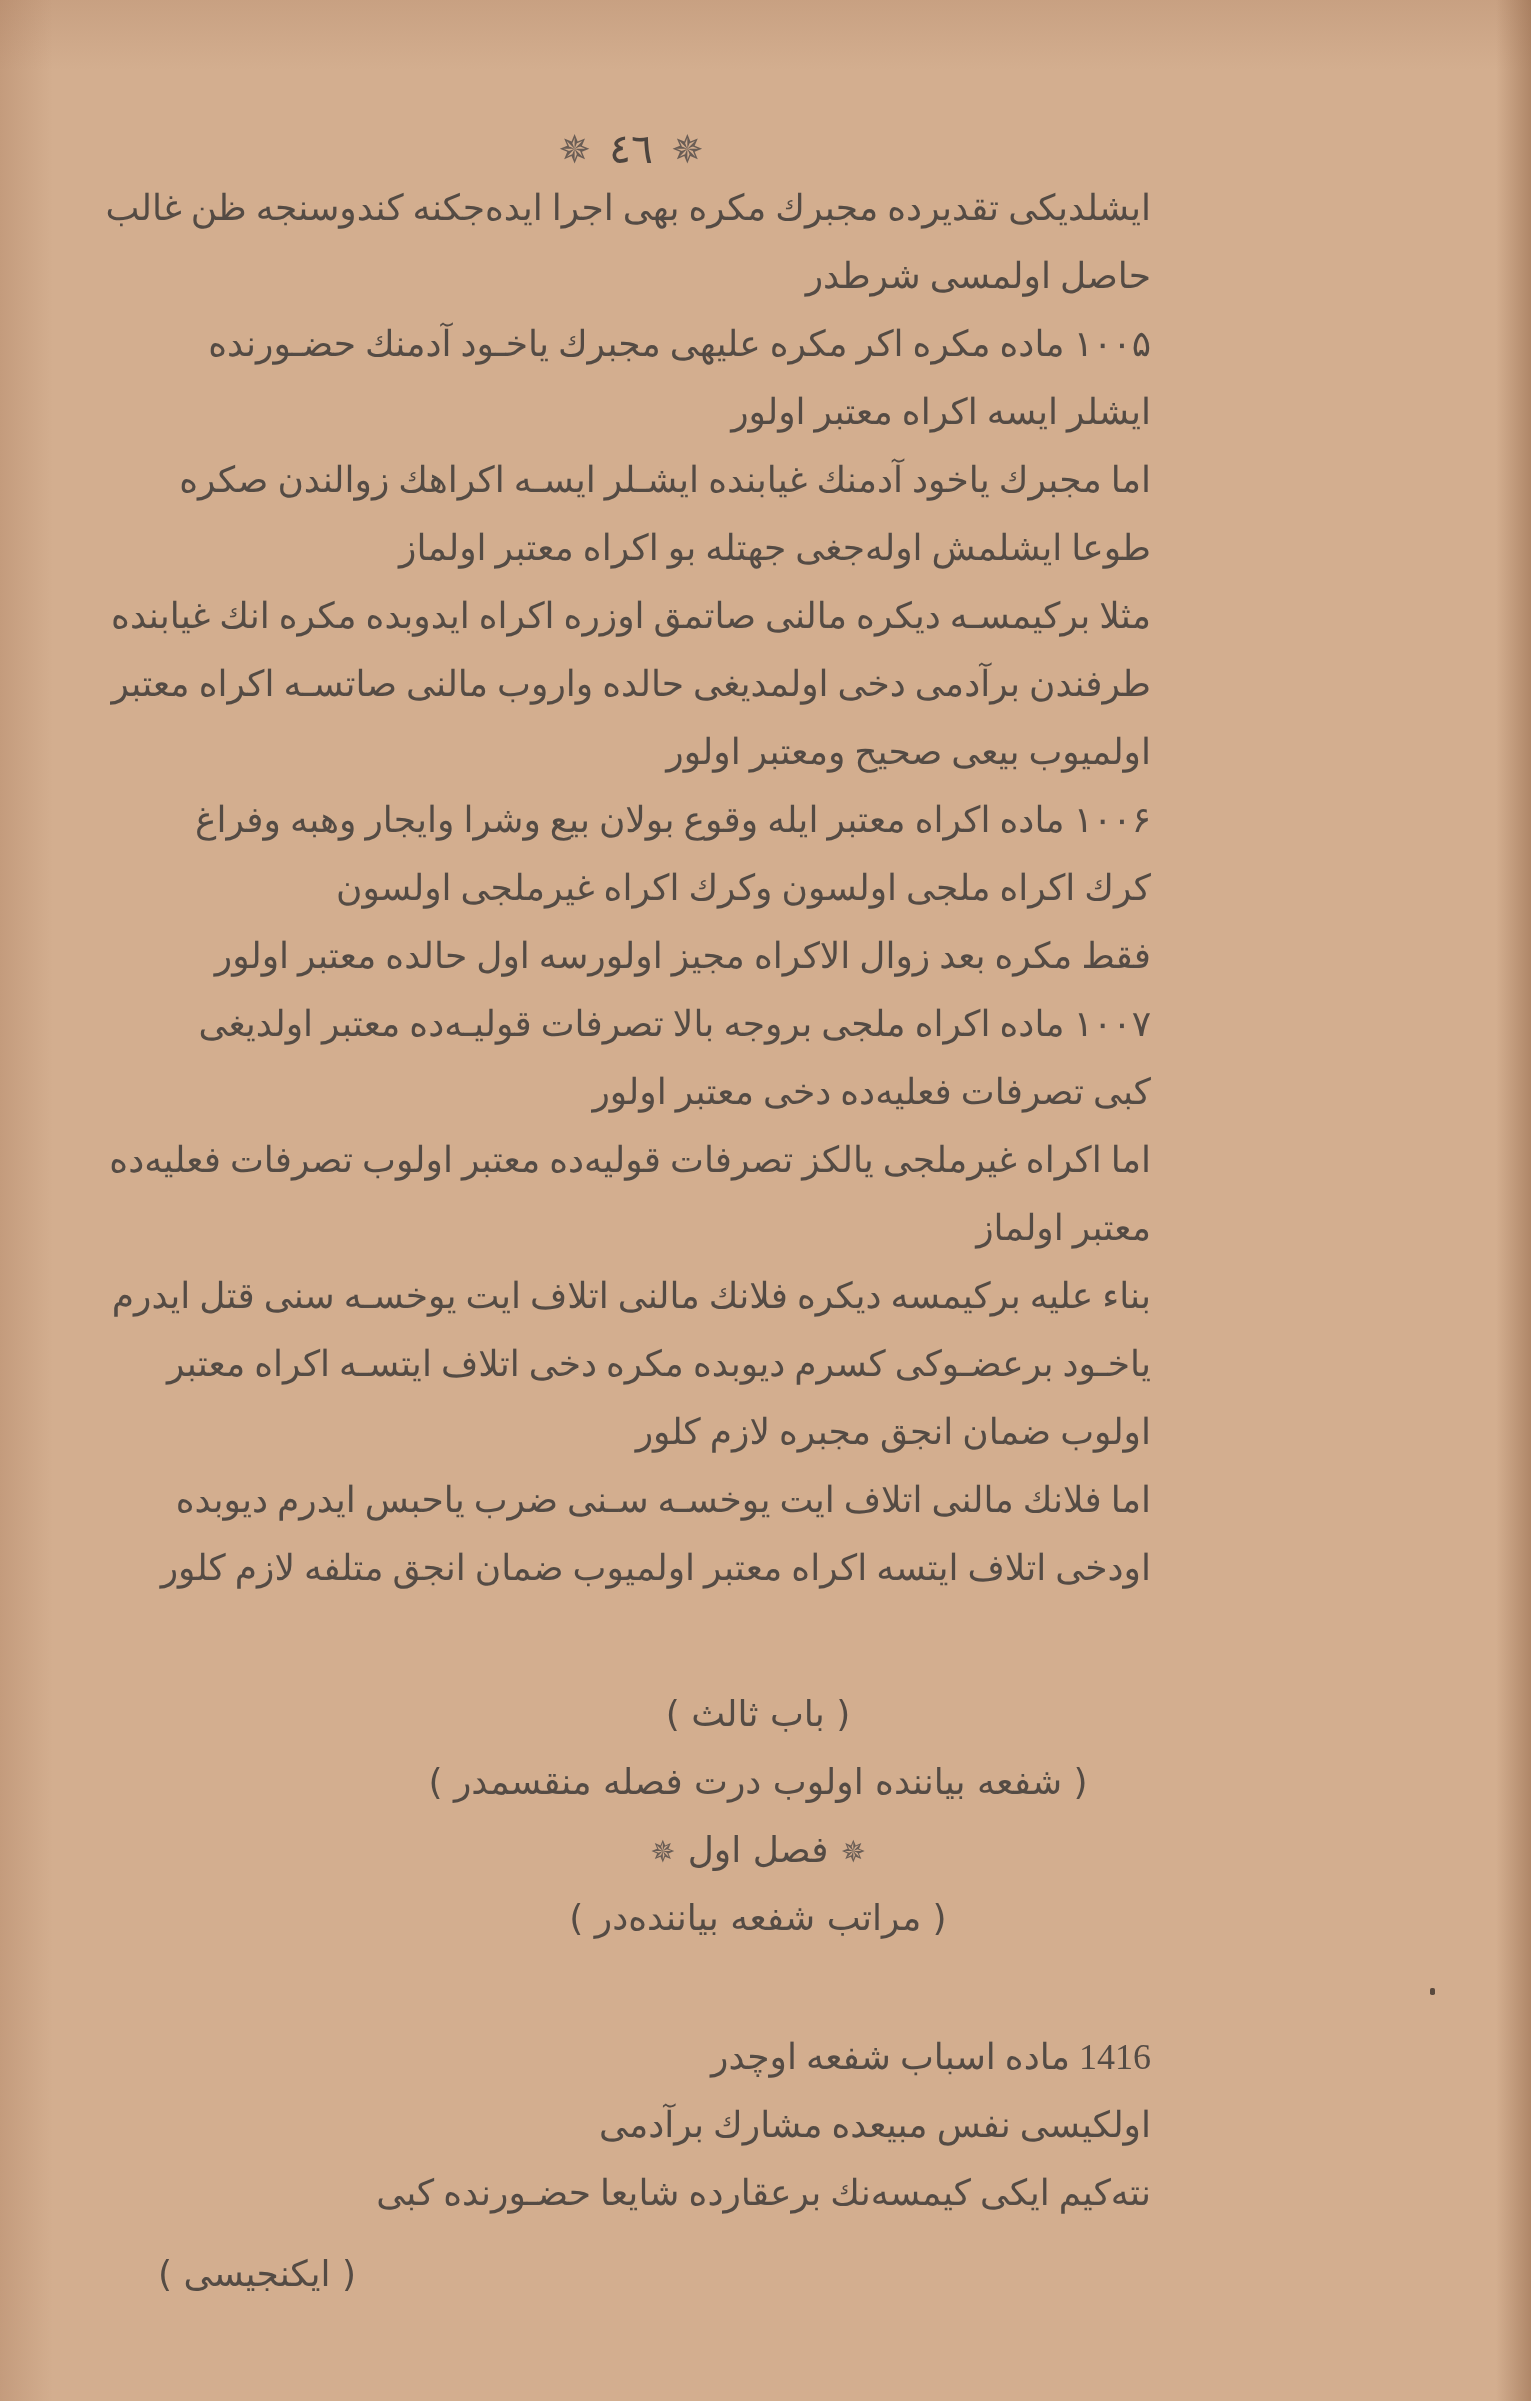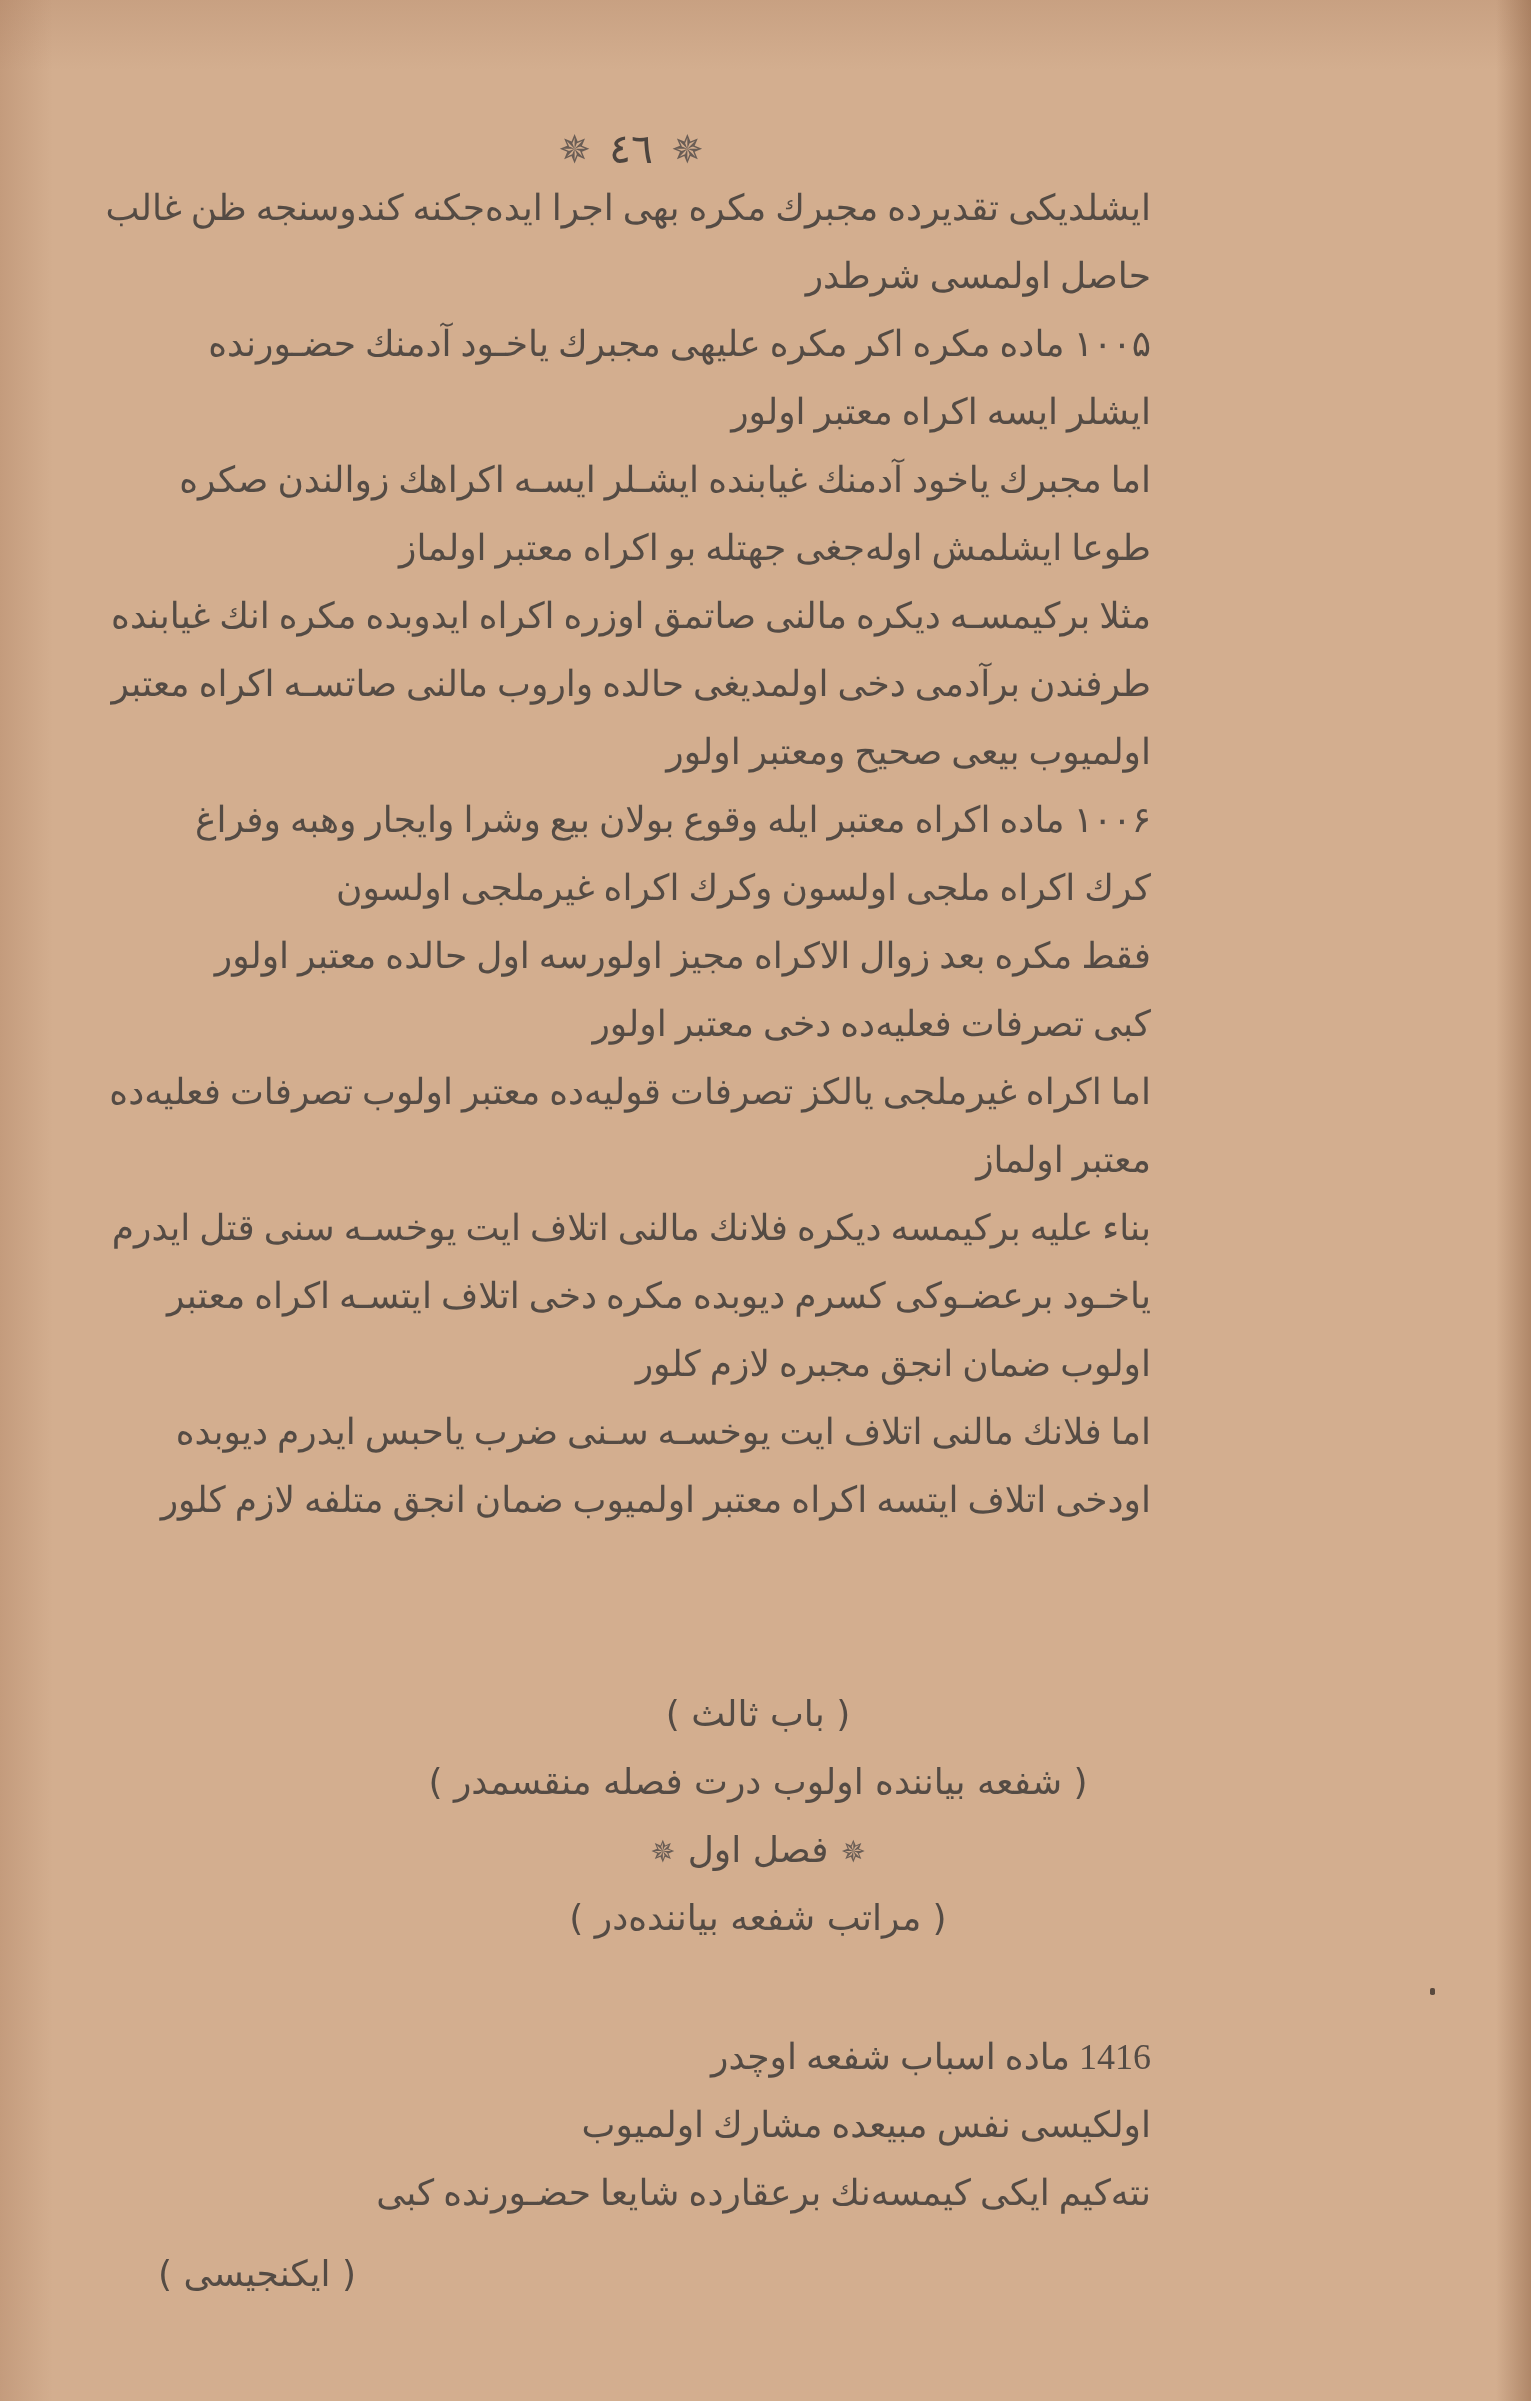--- a/index.html
+++ b/index.html
@@ -116,20 +116,21 @@
     <span class="line">۱۰۰۵ ماده     مكره اکر مكره علیهی مجبرك یاخـود آدمنك حضـورنده</span>
     <span class="line">ایشلر ایسه اکراه معتبر اولور</span>
     <span class="line">اما مجبرك یاخود آدمنك غیابنده ایشـلر ایسـه  اکراهك زوالندن صکره</span>
     <span class="line">طوعا ایشلمش اوله‌جغی جهتله بو اکراه معتبر اولماز</span>
     <span class="line">مثلا برکیمسـه دیکره مالنی صاتمق اوزره اکراه ایدوبده مكره انك غیابنده</span>
     <span class="line">طرفندن برآدمی دخی اولمدیغی حالده واروب مالنی صاتسـه  اکراه معتبر</span>
     <span class="line">اولمیوب بیعی صحیح ومعتبر اولور</span>
     <span class="line">۱۰۰۶ ماده     اکراه معتبر ایله وقوع بولان بیع وشرا وایجار وهبه وفراغ</span>
     <span class="line">کرك اکراه ملجی اولسون وکرك اکراه غیرملجی اولسون</span>
     <span class="line">فقط مكره بعد زوال الاکراه مجیز اولورسه اول حالده معتبر اولور</span>
+    <span class="line">۱۰۰۷ ماده     اکراه ملجی بروجه بالا تصرفات قولیـه‌ده معتبر اولدیغی</span>
     <span class="line">کبی تصرفات فعلیه‌ده دخی معتبر اولور</span>
     <span class="line">اما اکراه غیرملجی یالکز تصرفات قولیه‌ده معتبر اولوب تصرفات فعلیه‌ده</span>
     <span class="line">معتبر اولماز</span>
     <span class="line">بناء علیه برکیمسه دیکره فلانك مالنی اتلاف ایت یوخسـه سنی قتل ایدرم</span>
     <span class="line">یاخـود برعضـوکی کسرم دیوبده مكره دخی اتلاف ایتسـه اکراه معتبر</span>
     <span class="line">اولوب ضمان انجق مجبره لازم کلور</span>
     <span class="line">اما فلانك مالنی اتلاف ایت یوخسـه سـنی ضرب یاحبس ایدرم دیوبده</span>
     <span class="line">اودخی اتلاف ایتسه اکراه معتبر اولمیوب ضمان انجق متلفه لازم کلور</span>
   </div>
 
@@ -137,21 +138,21 @@
     <span class="section-title">( باب ثالث )</span>
     <span class="section-title">( شفعه بیاننده اولوب درت فصله منقسمدر )</span>
     <span class="section-title">
       <span class="small-star">✵</span><span>فصل اول</span><span class="small-star">✵</span>
     </span>
     <span class="section-title">( مراتب شفعه بیاننده‌در )</span>
   </div>
 
   <div class="body-text" style="top: 2023px; width: 907px; left: 244px;">
     <span class="line">1416 ماده     اسباب شفعه اوچدر</span>
-    <span class="line">اولکیسی  نفس مبیعده مشارك اولمیوب</span>
+    <span class="line">اولکیسی  نفس مبیعده مشارك برآدمی</span>
     <span class="line">نته‌کیم ایکی کیمسه‌نك برعقارده شایعا حضـورنده کبی</span>
   </div>
 
   <div class="footer-catchword">( ایکنجیسی )</div>
 
   <div class="margin-mark"></div>
 </div>
 
 
 </body></html>

